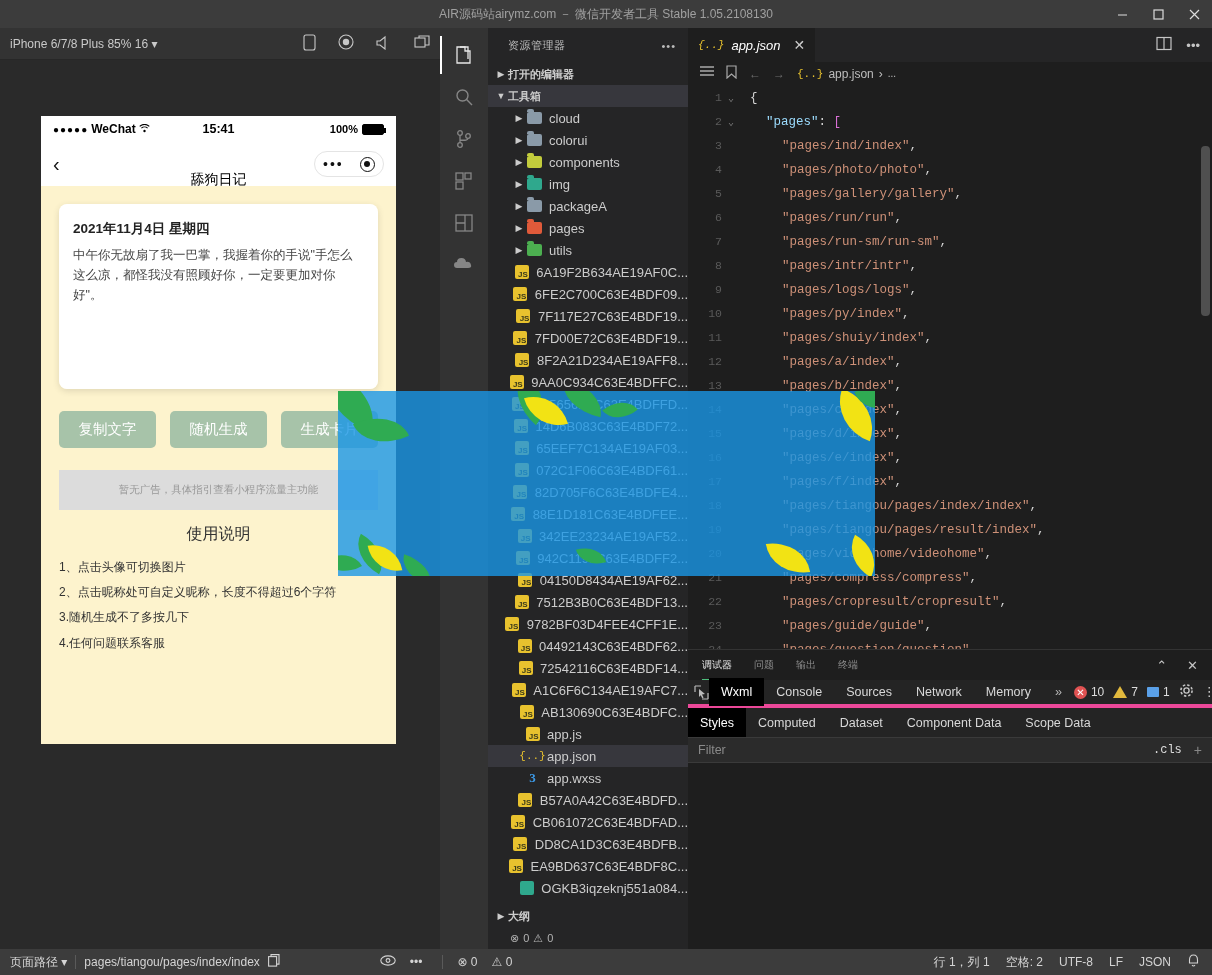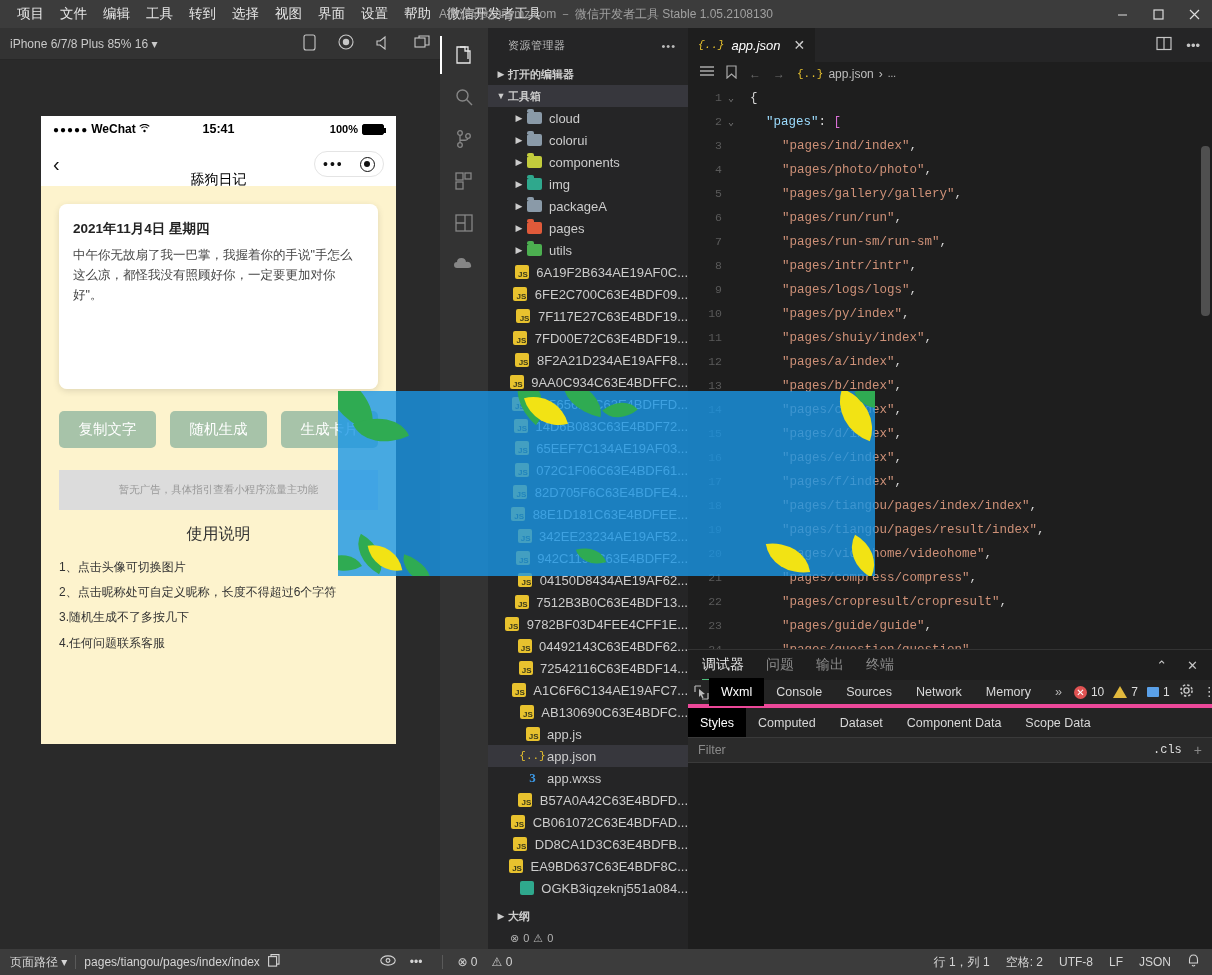--- a/index.html
+++ b/index.html
@@ -135,21 +135,21 @@
   .tk-punc { color:#d4d4d4; }
   .tk-brk { color:#da70d6; }
   .scroll-v { position:absolute; right:2px; top:60px; width:9px; height:170px;
               background:#4f4f4f; border-radius:4px;}
 
   
   .debugger { height:300px; flex:0 0 300px; background:#1e1e1e; display:flex; flex-direction:column;
               border-top:1px solid #333; }
   .dbg-tabs { height:30px; display:flex; align-items:center; padding:0 14px; gap:22px;
               background:#1e1e1e; }
-  .dbg-tab { font-size:14px; color:#8a8a8a; height:30px; display:flex; align-items:center; }
+  .dbg-tab { font-size:10px; color:#8a8a8a; height:30px; display:flex; align-items:center; }
   .dbg-tab.active { color:#e7e7e7; box-shadow: inset 0 -1px 0 #4dbd7b; }
   .dbg-ctrls { margin-left:auto; display:flex; gap:20px; color:#c5c5c5; font-size:13px; }
   .devtools-bar { height:28px; background:#242424; display:flex; align-items:center; padding:0 6px;
                   gap:0px; border-bottom:4px solid #ec4899; }
   .dt-tab { padding:0 12px; height:28px; display:flex; align-items:center; font-size:12.5px;
             color:#d8d8d8; }
   .dt-tab.active { background:#000; color:#fff; }
   .dt-inspect { width:28px; display:flex; align-items:center; justify-content:center; color:#bbb; }
   .dt-right { margin-left:auto; display:flex; align-items:center; gap:9px; padding-right:8px; }
   .badge { display:flex; align-items:center; gap:4px; font-size:12px; color:#ddd; }
@@ -182,33 +182,20 @@
   .overlay { position:absolute; left:338px; top:391px; width:537px; height:185px;
              background:rgba(25,150,230,.80); pointer-events:none; z-index:50; overflow:hidden;}
   .leaf { position:absolute; border-radius:0 100% 0 100%; }
 </style>
 </head>
 <body>
 
 <div class="app">
 
   <div class="titlebar">
-    <div class="menu" id="menubar">
-        <div class="menu-item">项目</div>
-        <div class="menu-item">文件</div>
-        <div class="menu-item">编辑</div>
-        <div class="menu-item">工具</div>
-        <div class="menu-item">转到</div>
-        <div class="menu-item">选择</div>
-        <div class="menu-item">视图</div>
-        <div class="menu-item">界面</div>
-        <div class="menu-item">设置</div>
-        <div class="menu-item">帮助</div>
-        <div class="menu-item">微信开发者工具</div>
-      </div>
     <div class="title-center">AIR源码站airymz.com － 微信开发者工具 Stable 1.05.2108130</div>
     <div class="win-ctrls">
       <div class="win-btn">
         <svg width="11" height="11" viewBox="0 0 11 11">
             <rect x="1" y="5.5" width="9" height="1" fill="#ddd"></rect>
           </svg>
       </div>
       <div class="win-btn">
         <svg width="11" height="11" viewBox="0 0 11 11">
             <rect x="1" y="1" width="9" height="9" fill="none" stroke="#ddd" stroke-width="1.2"></rect>

